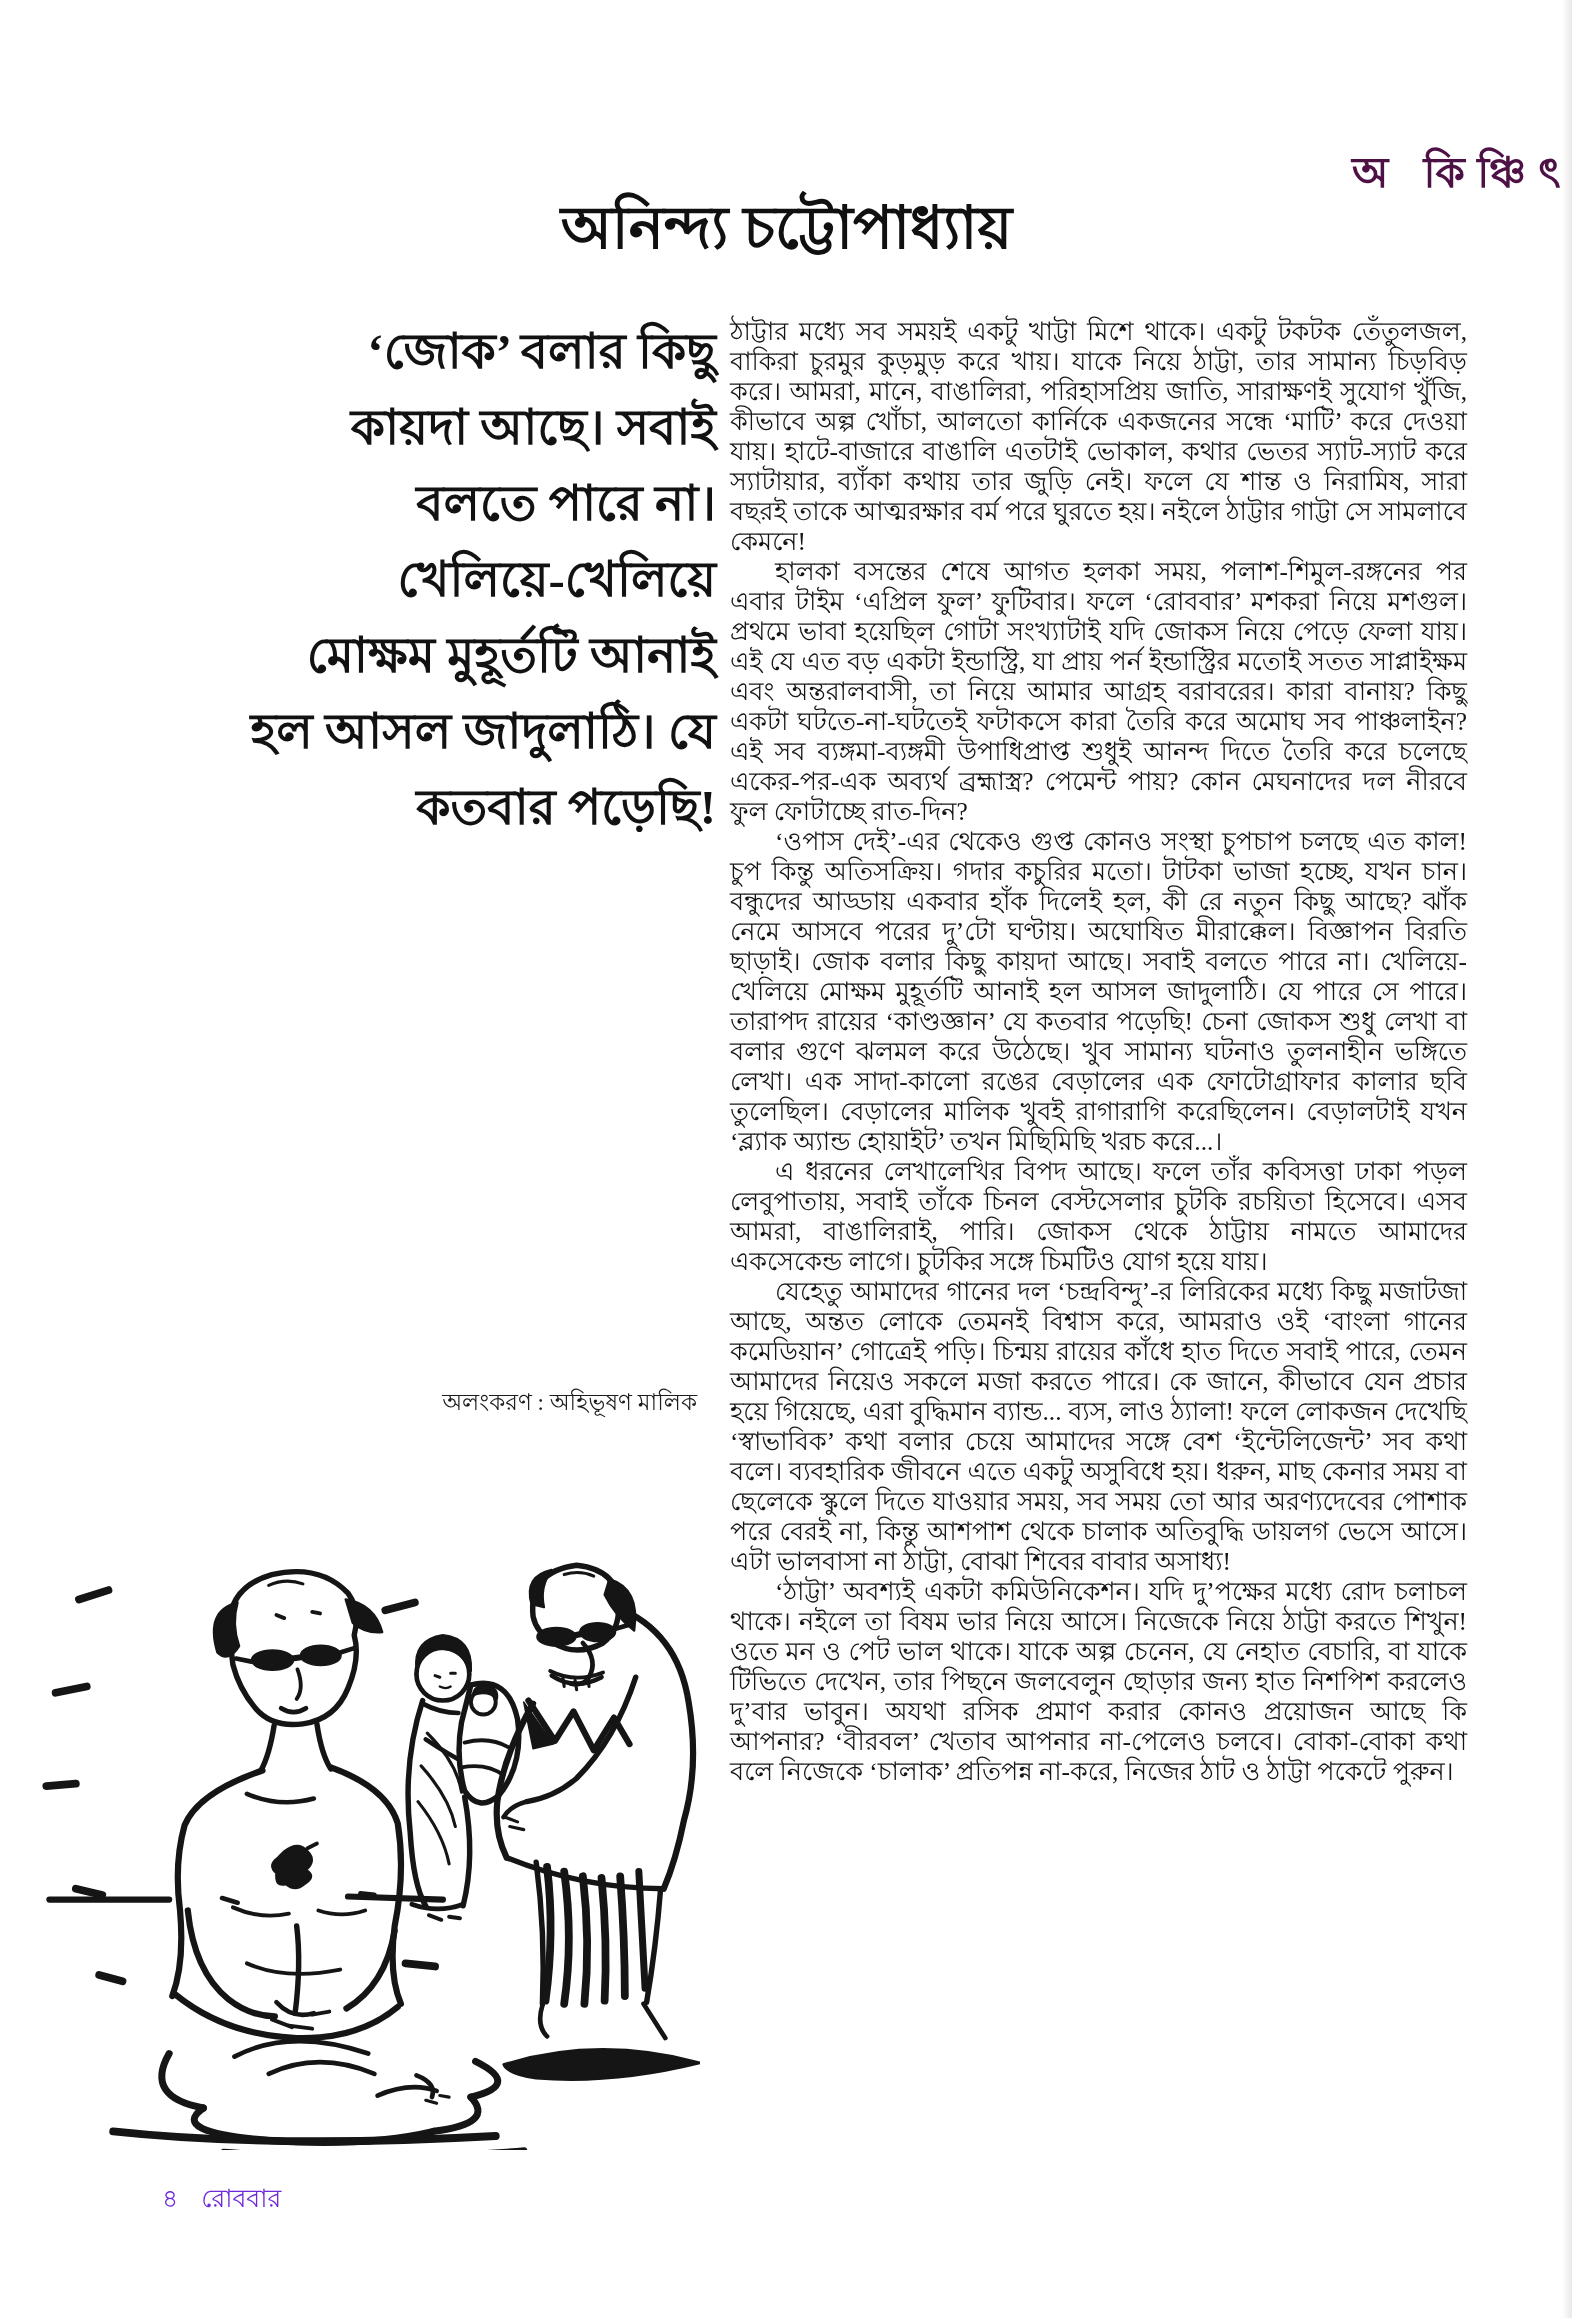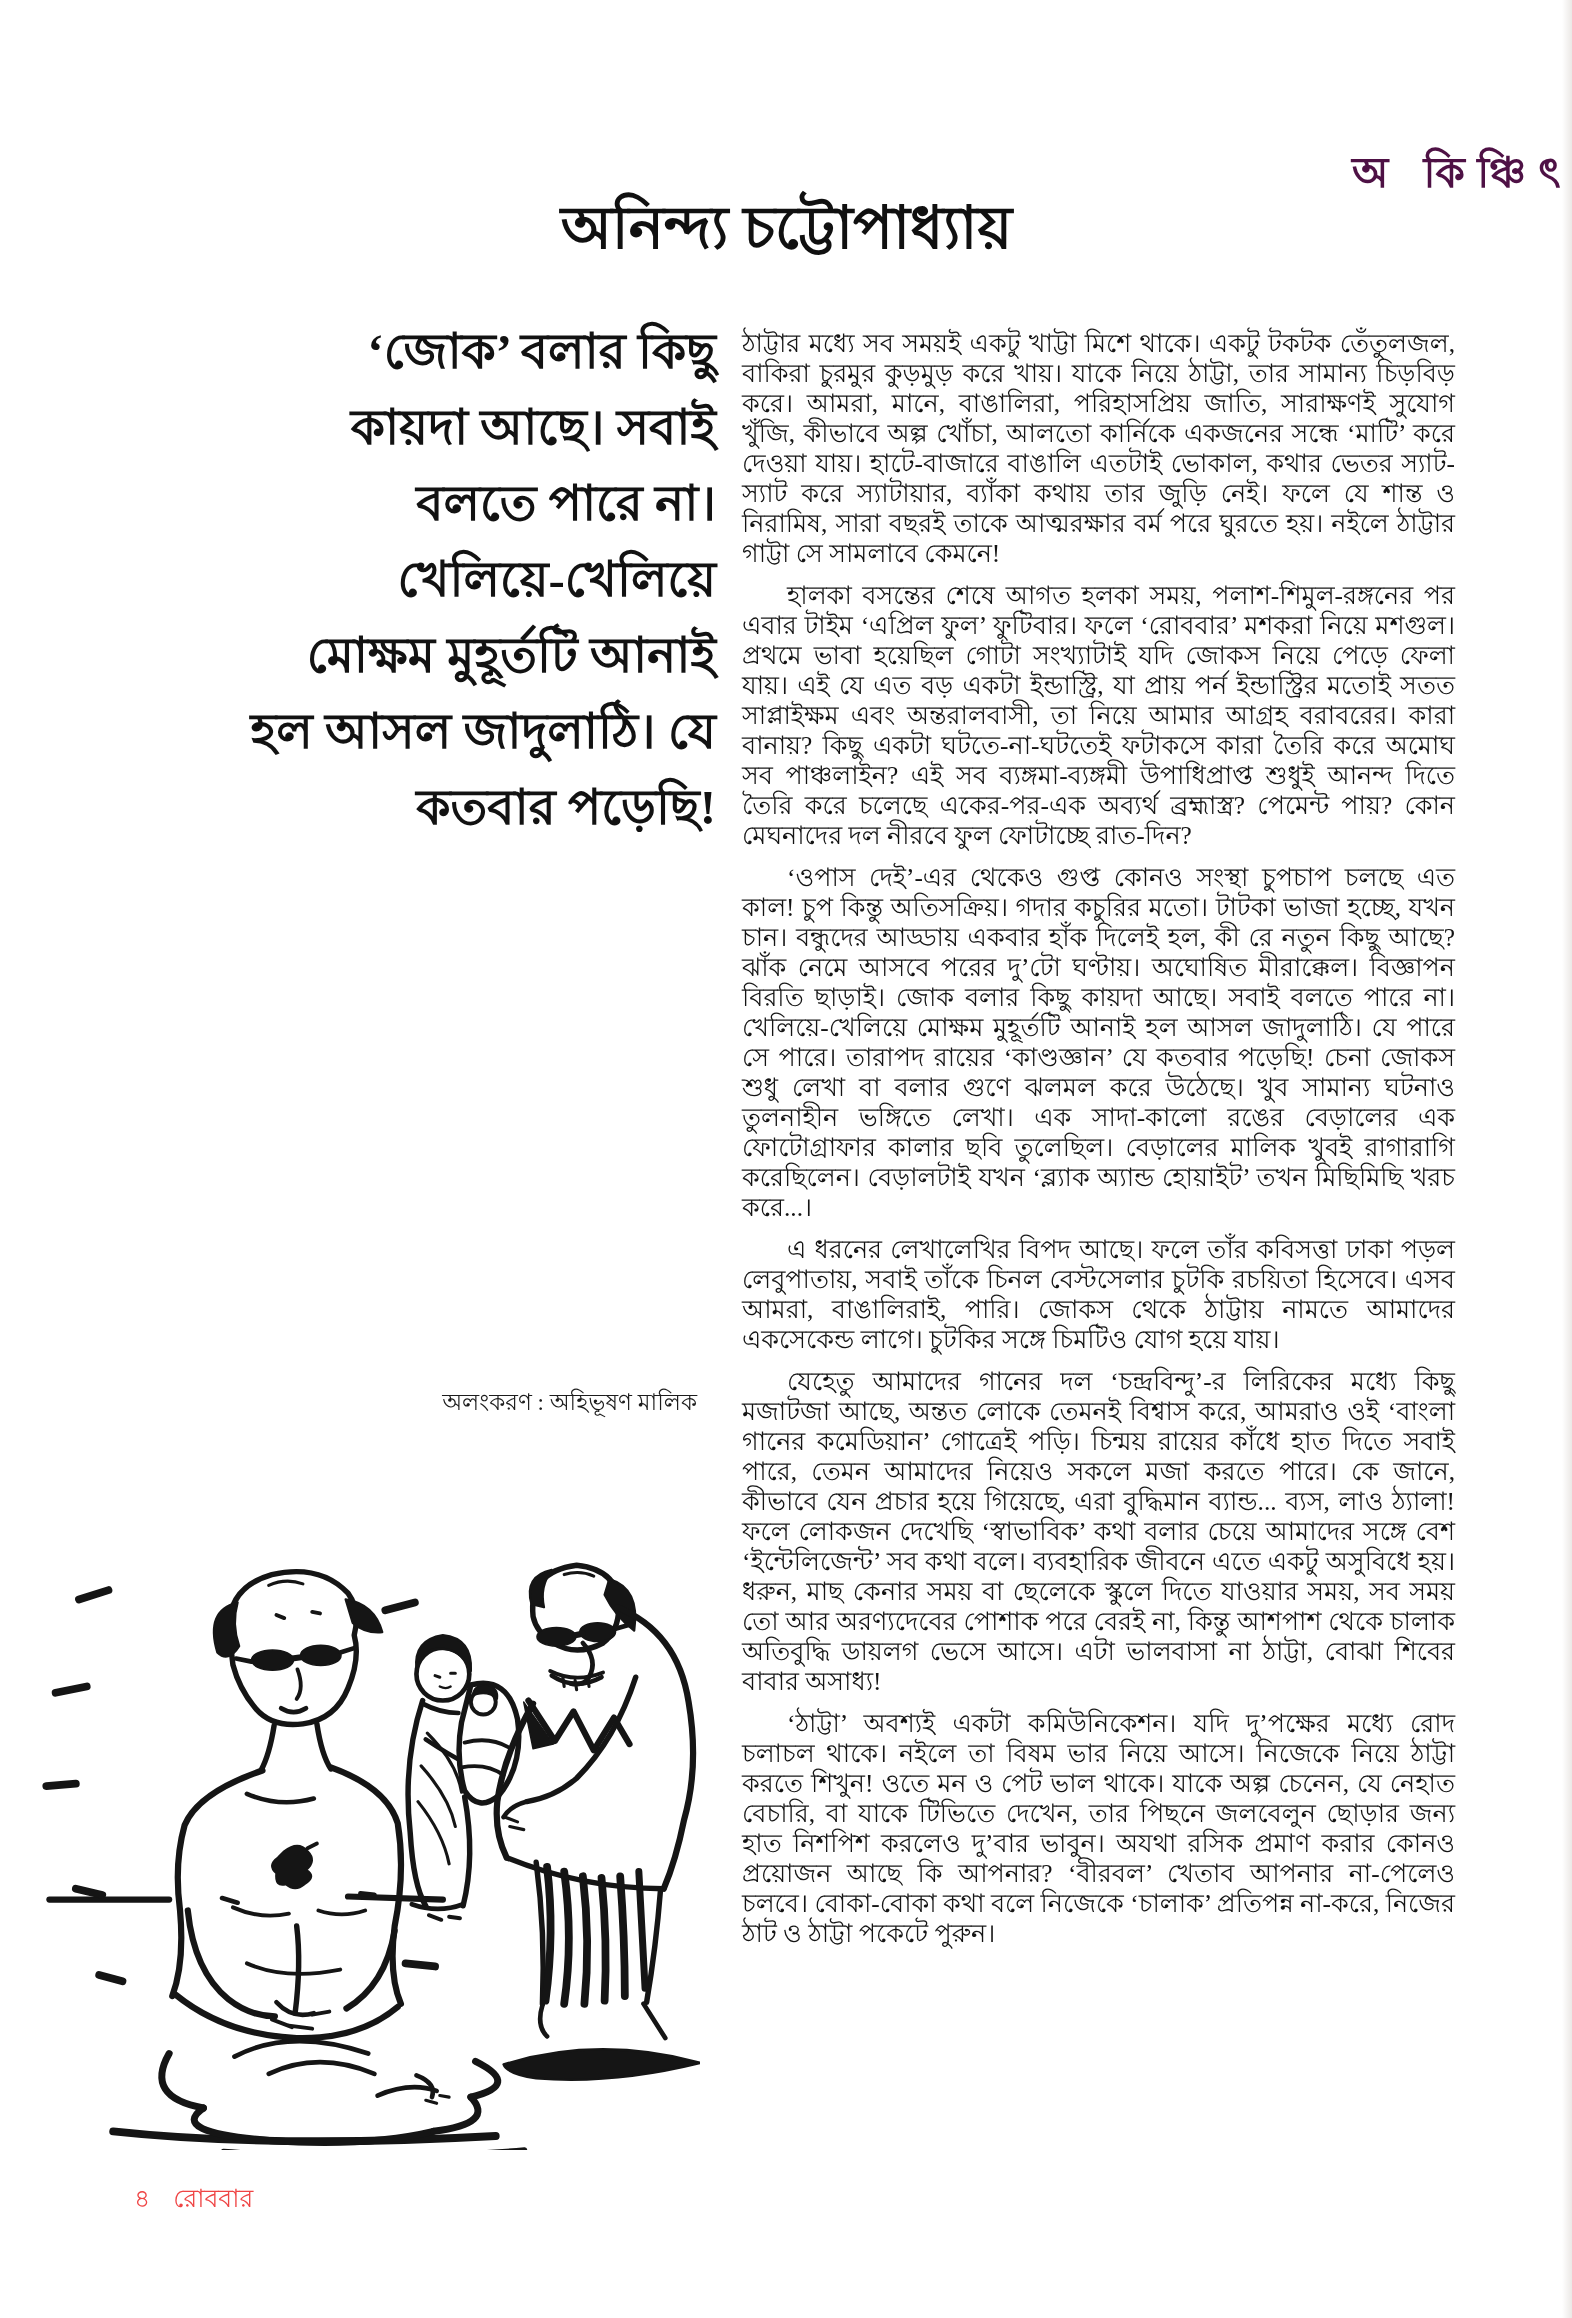--- a/index.html
+++ b/index.html
@@ -77,29 +77,29 @@
   
   .body-col {
     position: absolute;
     top: 316px; left: 730px;
     width: 737px;
     font-size: 25.4px;
     line-height: 30px;
     text-align: justify;
     color: #141414;
   }
-  .body-para { margin: 12px; }
+  .body-para { margin: 0; }
   .body-para + .body-para { text-indent: 45px; }
 
   
   .page-footer {
     position: absolute;
-    top: 2179px; left: 134px;
+    top: 2179px; left: 162px;
     font-size: 25px;
-    color: #ef4444;
+    color: #6d28d9;
   }
   .page-footer .magazine { margin-left: 23px; }
 </style>
 </head>
 <body>
 
 <div class="page">
 
   <div class="scan-edge"></div>
 

